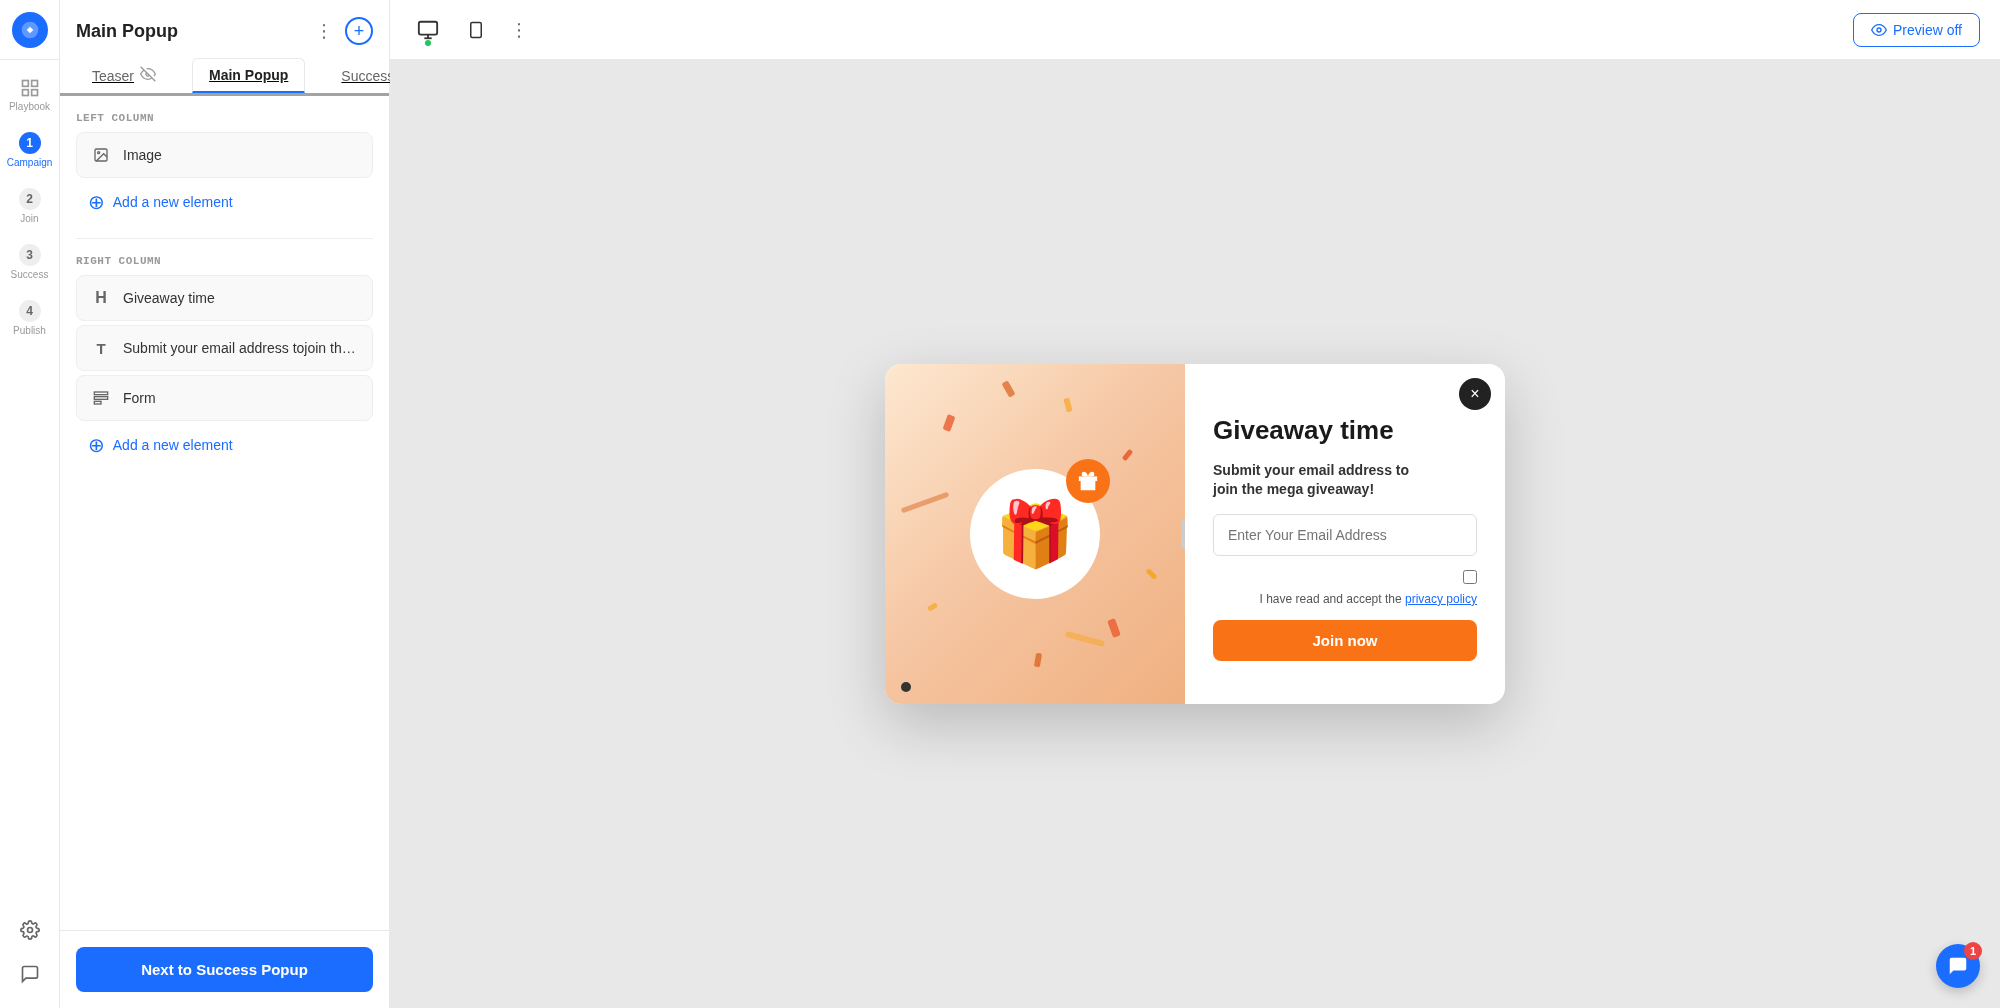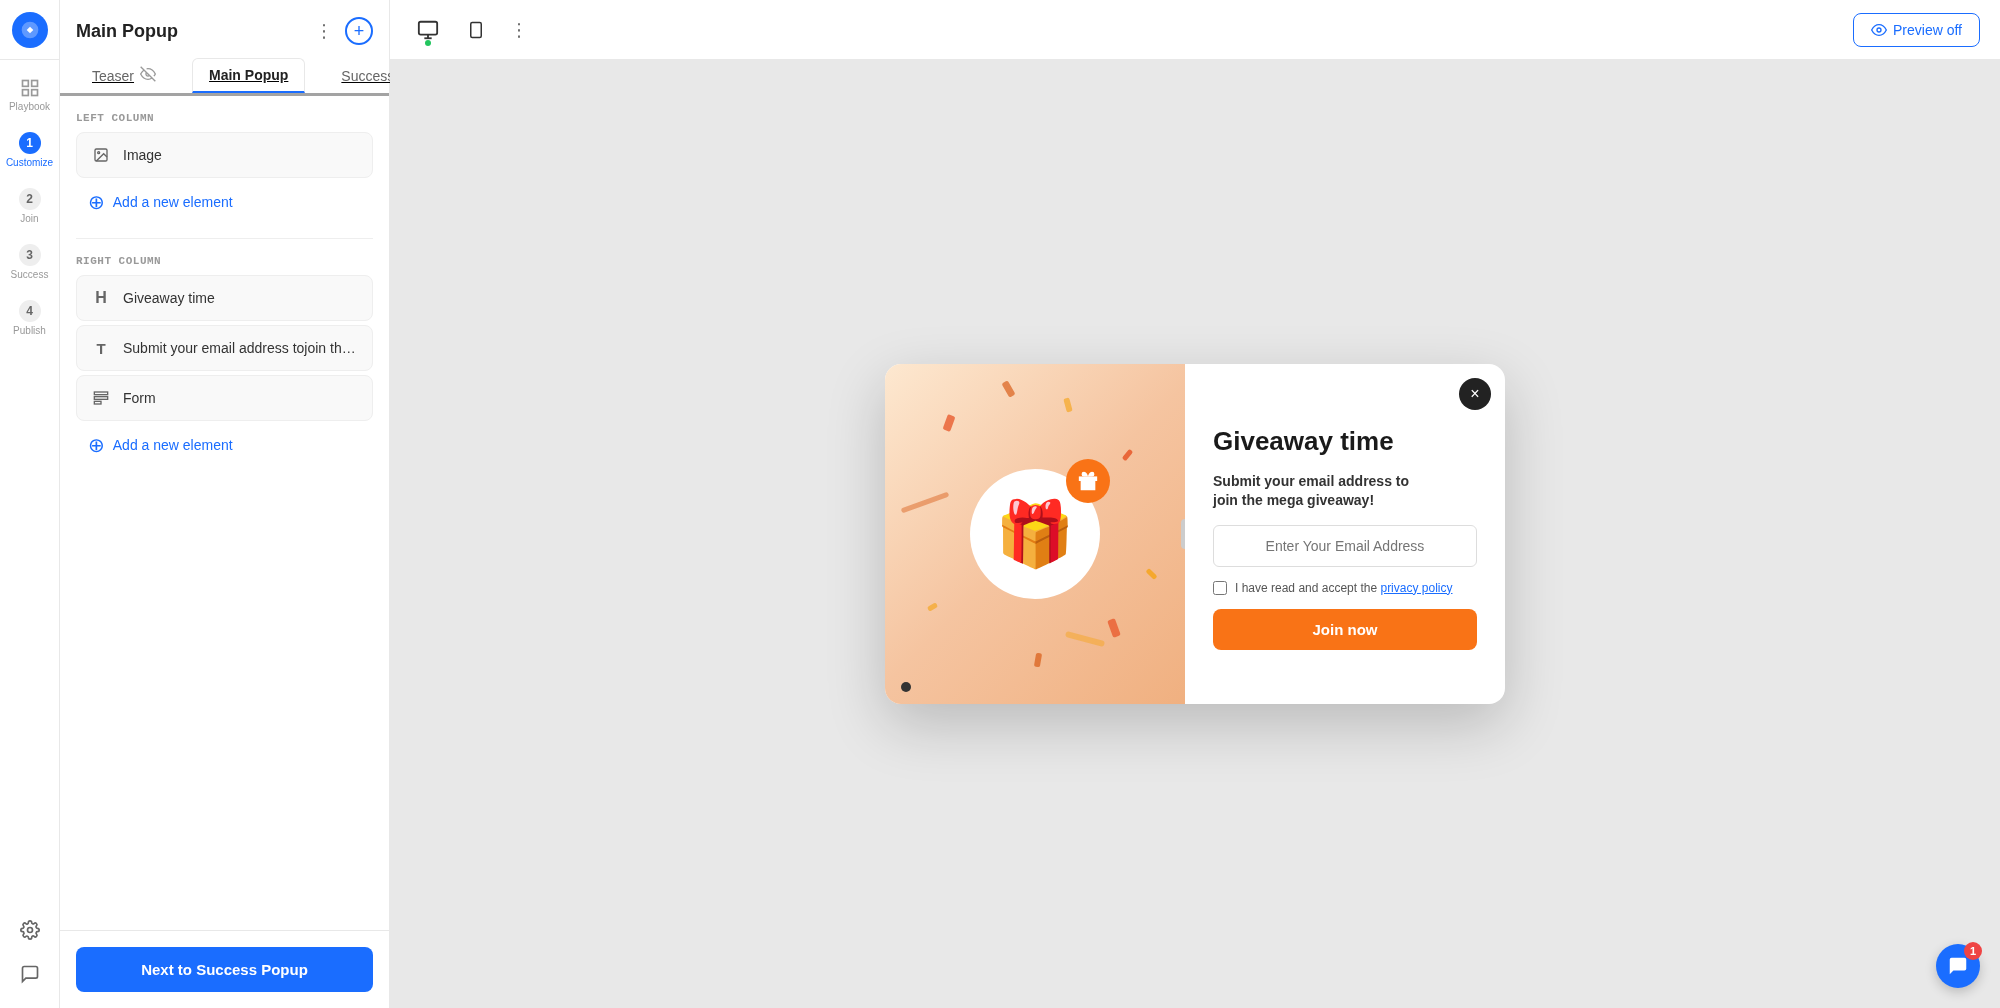--- a/index.html
+++ b/index.html
@@ -436,28 +436,28 @@
       line-height: 1.4;
     }
     .popup-input {
       width: 100%;
       padding: 12px 14px;
       border: 1px solid #ddd;
       border-radius: 6px;
       font-size: 14px;
       color: #aaa;
       outline: none;
-      text-align: center;
     }
     .popup-checkbox-row {
       display: flex;
-      align-items: flex-start;
+      align-items: flex-end;
       gap: 8px;
       font-size: 12px;
       color: #555;
+      flex-direction: column;
     }
     .popup-checkbox-row input[type=checkbox] {
       width: 14px;
       height: 14px;
     }
     .popup-checkbox-row a {
       color: #1a6dff;
     }
     .popup-submit {
       width: 100%;
@@ -550,21 +550,21 @@
       <svg width="20" height="20" viewBox="0 0 24 24" fill="none" stroke="currentColor" stroke-width="2">
         <rect x="3" y="3" width="7" height="7"></rect>
           <rect x="14" y="3" width="7" height="7"></rect>
           <rect x="3" y="14" width="7" height="7"></rect>
           <rect x="14" y="14" width="7" height="7"></rect>
       </svg>
       <span>Playbook</span>
     </div>
     <div class="nav-item active">
       <div class="nav-num">1</div>
-      <span>Customize</span>
+      <span>Campaign</span>
     </div>
     <div class="nav-item">
       <div class="nav-num">2</div>
       <span>Join</span>
     </div>
     <div class="nav-item">
       <div class="nav-num">3</div>
       <span>Success</span>
     </div>
     <div class="nav-item">

